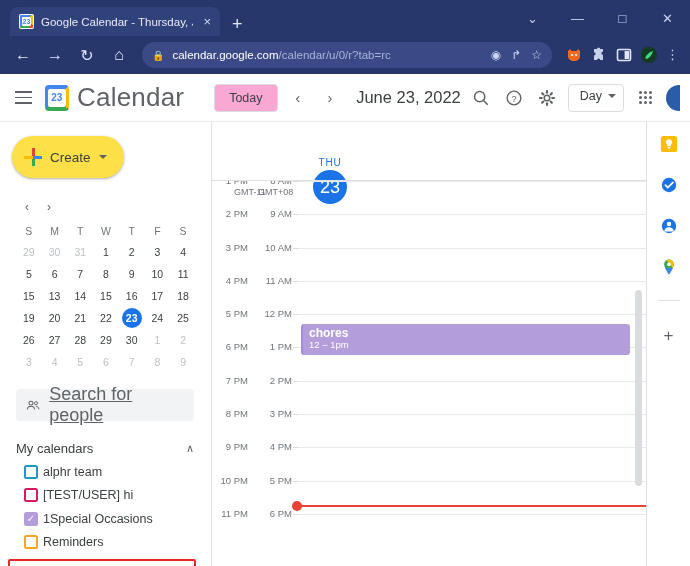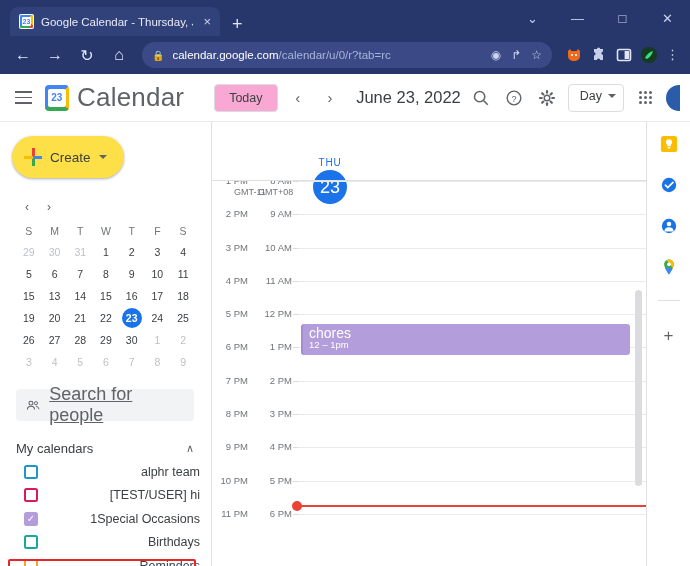--- a/index.html
+++ b/index.html
@@ -148,21 +148,21 @@
   }
   .search-people .lbl { font-size: 18px; color: #5f6368; text-decoration: underline; }
 
   .mycal-head {
     margin: 20px 12px 0 16px; width: 178px; display: flex; align-items: center;
     font-size: 13px; color: #3c4043;
   }
   .mycal-head .chev { margin-left: auto; color: #5f6368; font-size: 11px;}
 
   .cal-list { margin: 4px 0 0 14px; width: 186px; }
-  .cal-item { height: 23.5px; display: flex; align-items: center; gap: 26px; padding-left: 10px; justify-content: space-between; }
+  .cal-item { height: 23.5px; display: flex; align-items: center; gap: 5px; padding-left: 10px; }
   .cb {
     width: 14px; height: 14px; border-radius: 2.5px; border: 2px solid; flex: none;
     display: flex; align-items: center; justify-content: center;
   }
   .cb.checked { border: none; }
   .cb .tick { color: #fff; font-size: 10px; line-height: 1; }
   .cal-name { font-size: 12.5px; color: #3c4043; white-space: nowrap; }
 
   .redbox {
     position: absolute; left: 8px; top: 437px; width: 188px; height: 123px;
@@ -195,21 +195,21 @@
   .hour-row .lbl1 { left: 0; width: 36px; }
   .hour-row .lbl2 { left: 40px; width: 40px; }
   .hour-row .line { position: absolute; left: 86px; right: 0; top: 0; border-top: 1px solid #e8eaed; }
   .hour-row .tick { position: absolute; left: 81px; top: 0; width: 5px; border-top: 1px solid #dadce0;}
 
   .event {
     position: absolute; left: 89px; right: 16px; top: 143px; height: 31px;
     background: #b39ddb; border-radius: 3px; padding: 3px 6px; color: #fff;
     border-left: 2px solid #a58bd0; overflow: hidden;
   }
-  .event .t { font-size: 14px; font-weight: normal; line-height: 12px; }
+  .event .t { font-size: 12px; font-weight: bold; line-height: 12px; }
   .event .s { font-size: 9.5px; line-height: 12px; }
 
   .nowline { position: absolute; left: 85px; right: 0; top: 324px; height: 2px; background: #ea4335; }
   .nowline::before {
     content:""; position: absolute; left: -5px; top: -4px; width: 10px; height: 10px;
     border-radius: 50%; background: #ea4335;
   }
 
   .vscroll {
     position: absolute; right: 4px; top: 168px; width: 7px; height: 196px;
@@ -465,24 +465,20 @@
             <span class="cb" style="border-color:#d81b60"></span>
             <span class="cal-name">[TEST/USER] hi</span>
           </div>
           <div class="cal-item">
             <span class="cb checked" style="background:#b39ddb">
               <span class="tick">✓</span>
             </span>
             <span class="cal-name">1Special Occasions</span>
           </div>
           <div class="cal-item">
-            <span class="cb" style="border-color:#16a99a"></span>
-            <span class="cal-name">Birthdays</span>
-          </div>
-          <div class="cal-item">
             <span class="cb" style="border-color:#f5a623"></span>
             <span class="cal-name">Reminders</span>
           </div>
         </div>
 
       <div class="redbox"></div>
     </div>
 
     <div class="cal-main">
       <div class="day-head">

